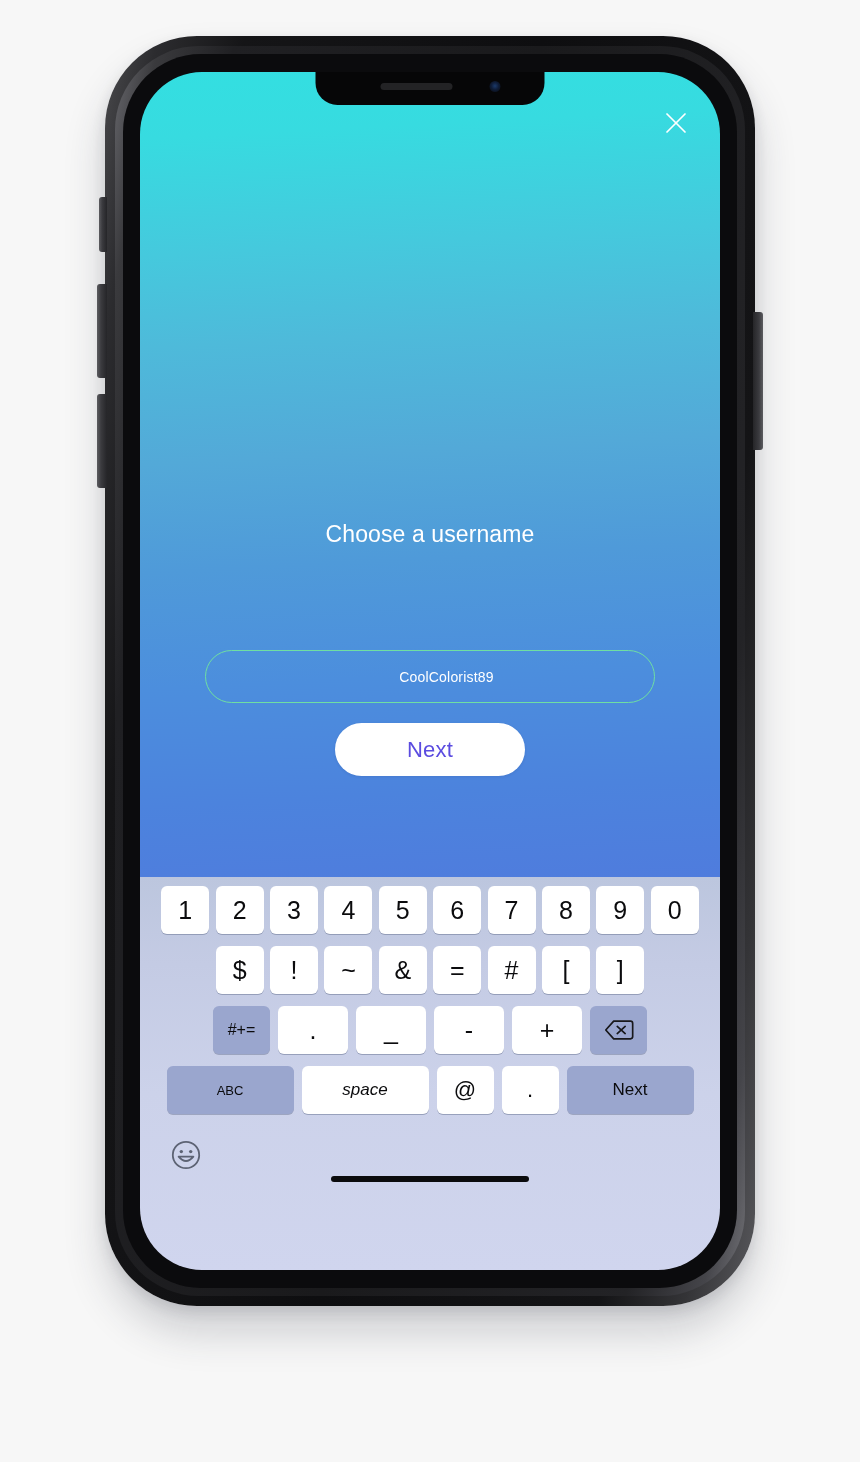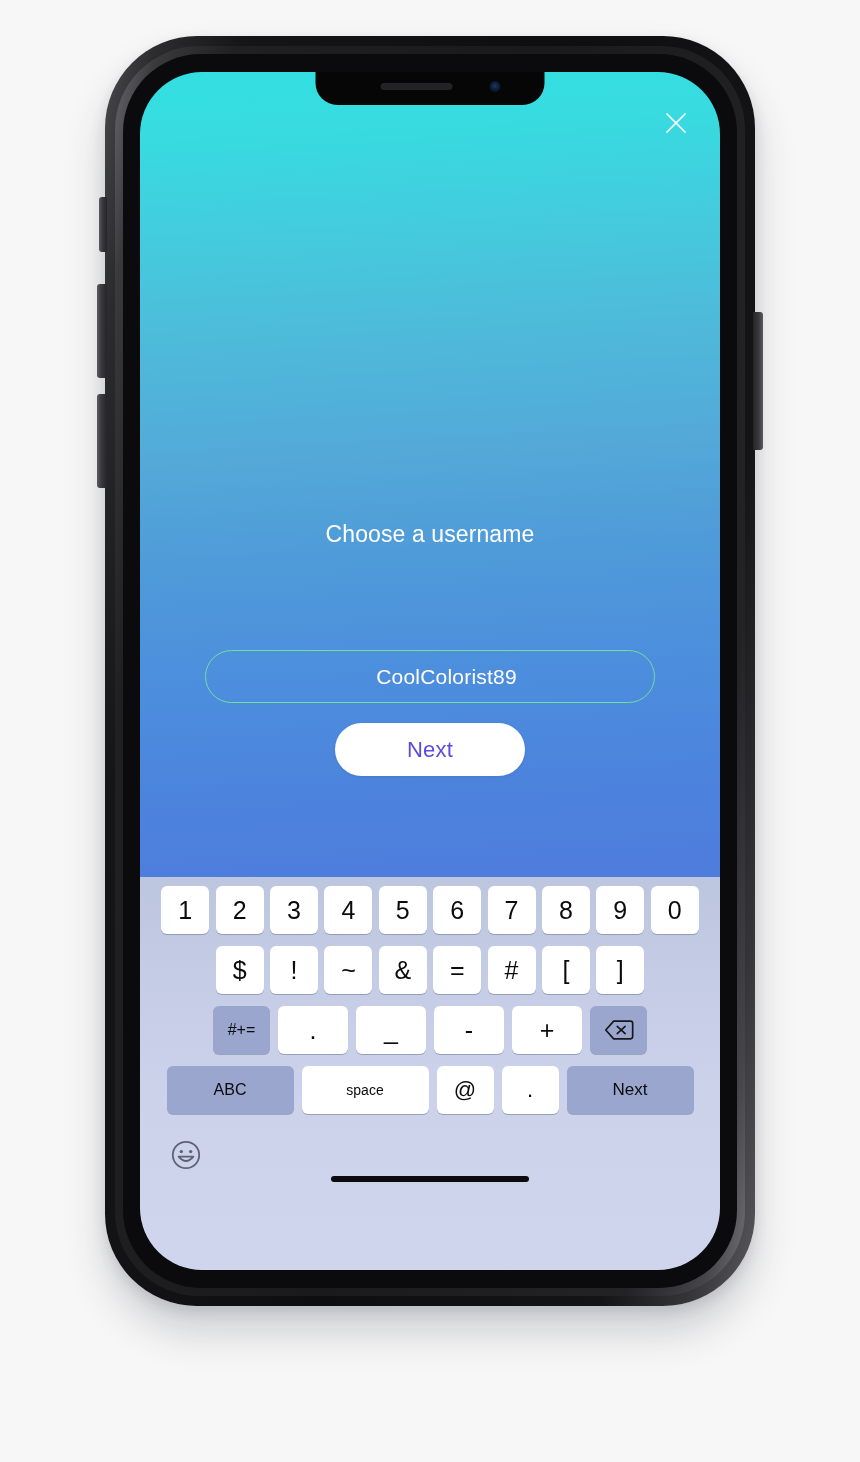--- a/index.html
+++ b/index.html
@@ -156,21 +156,21 @@
     height: 53px;
     border: 1.6px solid #6fdfa2;
     border-radius: 27px;
     display: flex;
     align-items: center;
     justify-content: center;
     cursor: text;
   }
   #username-value {
     color: #ffffff;
-    font-size: 21px;
+    font-size: 14px;
     letter-spacing: 0.2px;
     margin-left: 33px;
   }
 
   
   #next-btn {
     position: absolute;
     left: 50%;
     transform: translateX(-50%);
     top: 651px;
@@ -235,22 +235,22 @@
   #kb-row-2 { padding: 0 31px; }
 
   
   #kb-row-3 .key { margin: 0 4px; }
   .key-shift { width: 57px; font-size: 16px; font-weight: 500; }
   #kb-row-3 .key-char { width: 70px; }
   .key-backspace { width: 57px; }
 
   
   #kb-row-4 .key { margin: 0 4px; height: 48px; }
-  .key-abc { width: 127px; font-size: 16px; }
-  .key-space { width: 127px; font-size: 14px; }
+  .key-abc { width: 127px; font-size: 13px; }
+  .key-space { width: 127px; font-size: 17px; font-style: italic; }
   .key-at { width: 57px; font-size: 22px; }
   .key-period { width: 57px; font-size: 22px; }
   .key-next { width: 127px; font-size: 17px; }
 
   
   #kb-bottom {
     position: relative;
     height: 78px;
   }
   #emoji-key {

